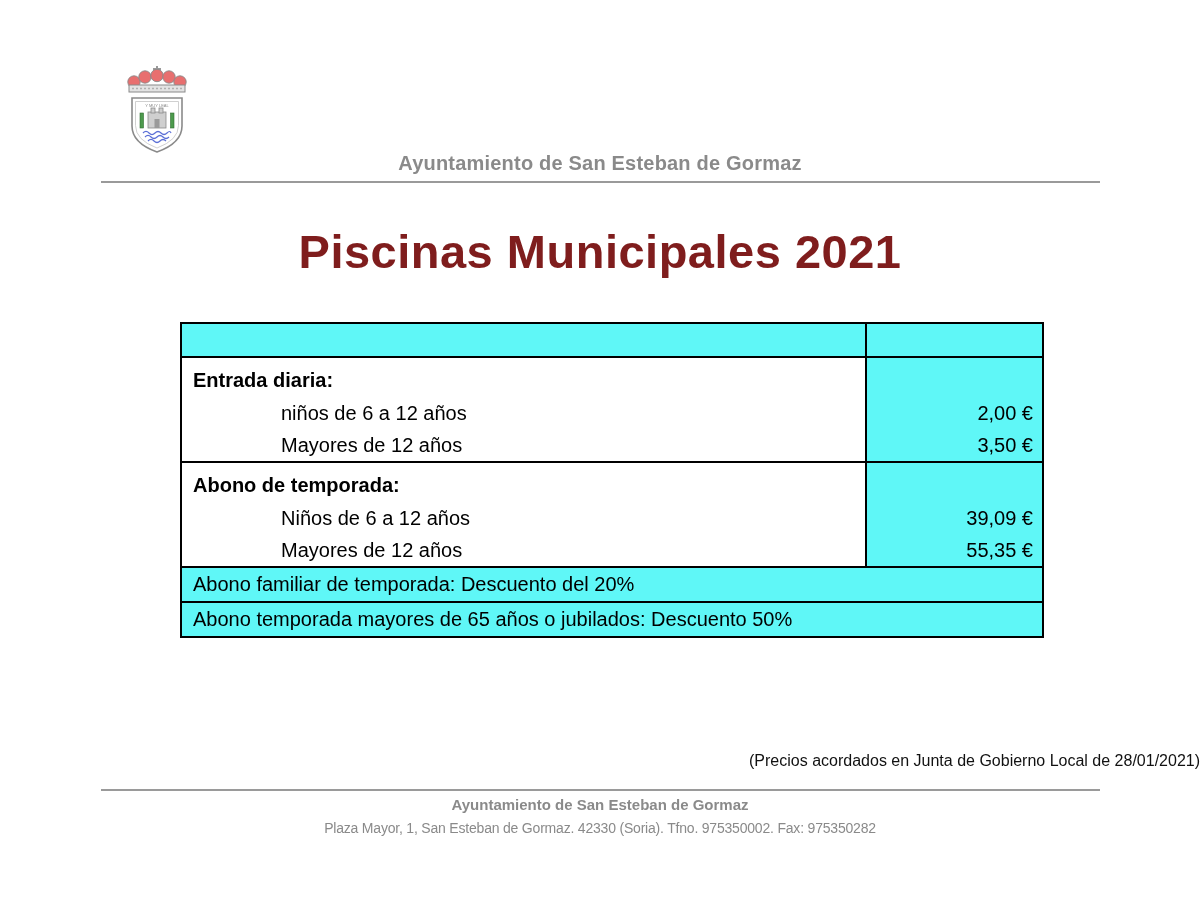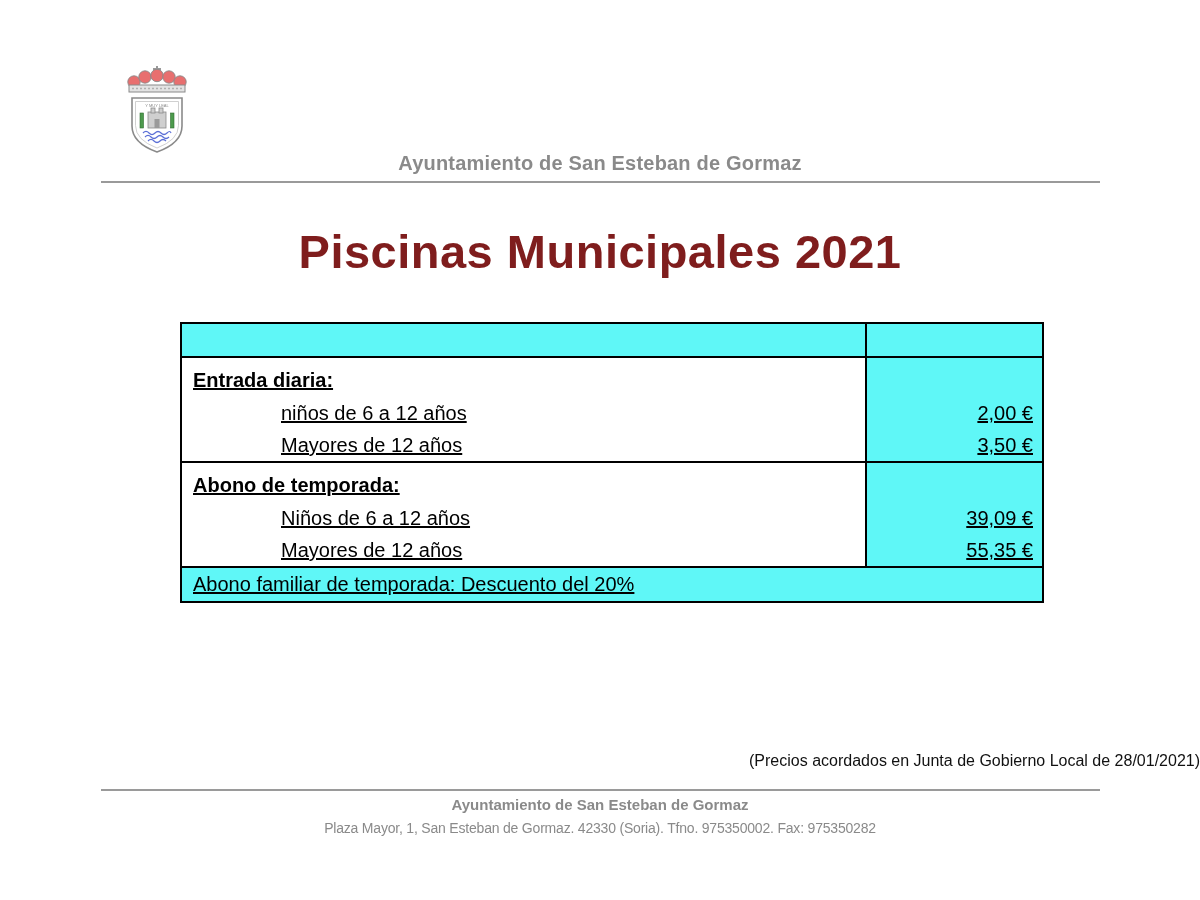--- a/index.html
+++ b/index.html
@@ -30,21 +30,20 @@
   }
 
   
   .price-table{
     position:absolute;left:180px;top:322px;
     border-collapse:collapse;table-layout:fixed;width:858px;
   }
   .price-table td{
     border:2px solid #000;padding:0;vertical-align:top;
     font-size:20px;
-    text-decoration:underline;
   }
   .col-desc{width:683px;}
   .col-price{width:175px;}
   .cyan{background:#5ff7f7;margin-top:7px;}
   .hdr-cell{height:32px;}
   .sec-label{
     font-weight:bold;padding:7px 0 0 11px;height:32px;line-height:30px;
     white-space:nowrap;
   }
   .sec-item{
@@ -144,20 +143,23 @@
       <td class="cyan col-price">
         <div class="price-spacer"></div>
         <div class="price-line">39,09 €</div>
         <div class="price-line">55,35 €</div>
       </td>
     </tr>
 
     <tr>
       <td class="cyan discount-cell" colspan="2">Abono familiar de temporada: Descuento del 20%</td>
     </tr>
+    <tr>
+      <td class="cyan discount-cell" colspan="2">Abono temporada mayores de 65 años o jubilados: Descuento 50%</td>
+    </tr>
   </tbody>
     </table>
 
   <div class="note-line">(Precios acordados en Junta de Gobierno Local de 28/01/2021)</div>
 
   <div class="rule rule-bottom"></div>
   <div class="footer-org">Ayuntamiento de San Esteban de Gormaz</div>
   <div class="footer-address">Plaza Mayor, 1, San Esteban de Gormaz. 42330 (Soria). Tfno. 975350002. Fax: 975350282</div>
 
 </div>

